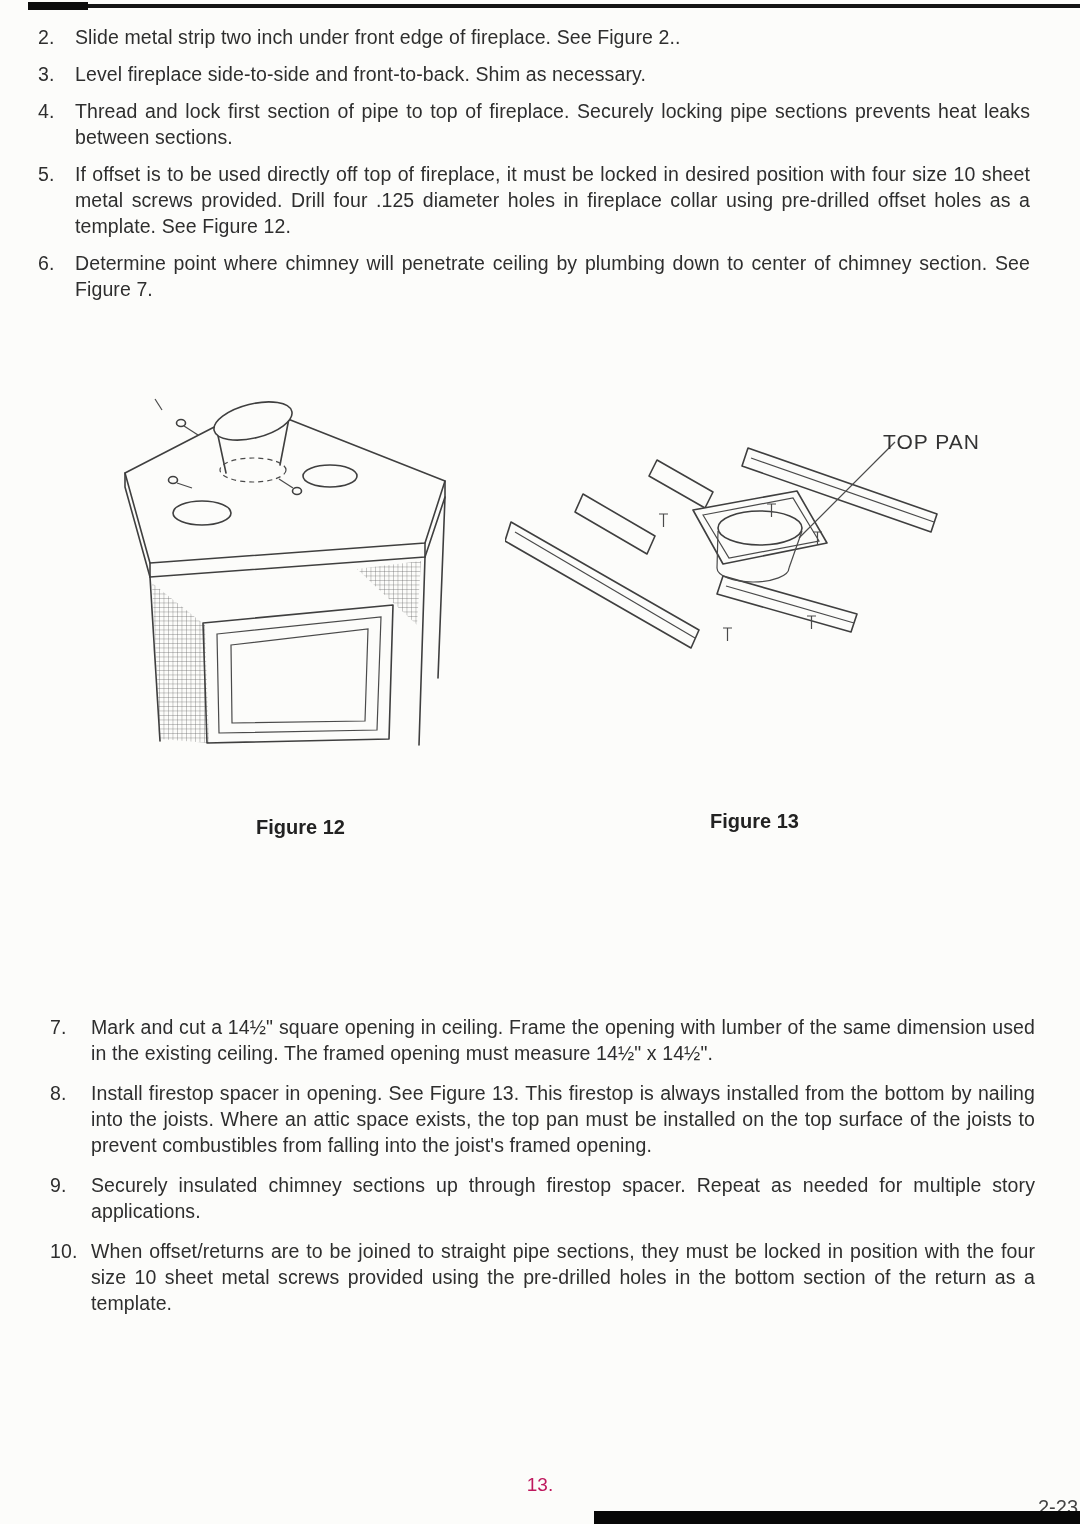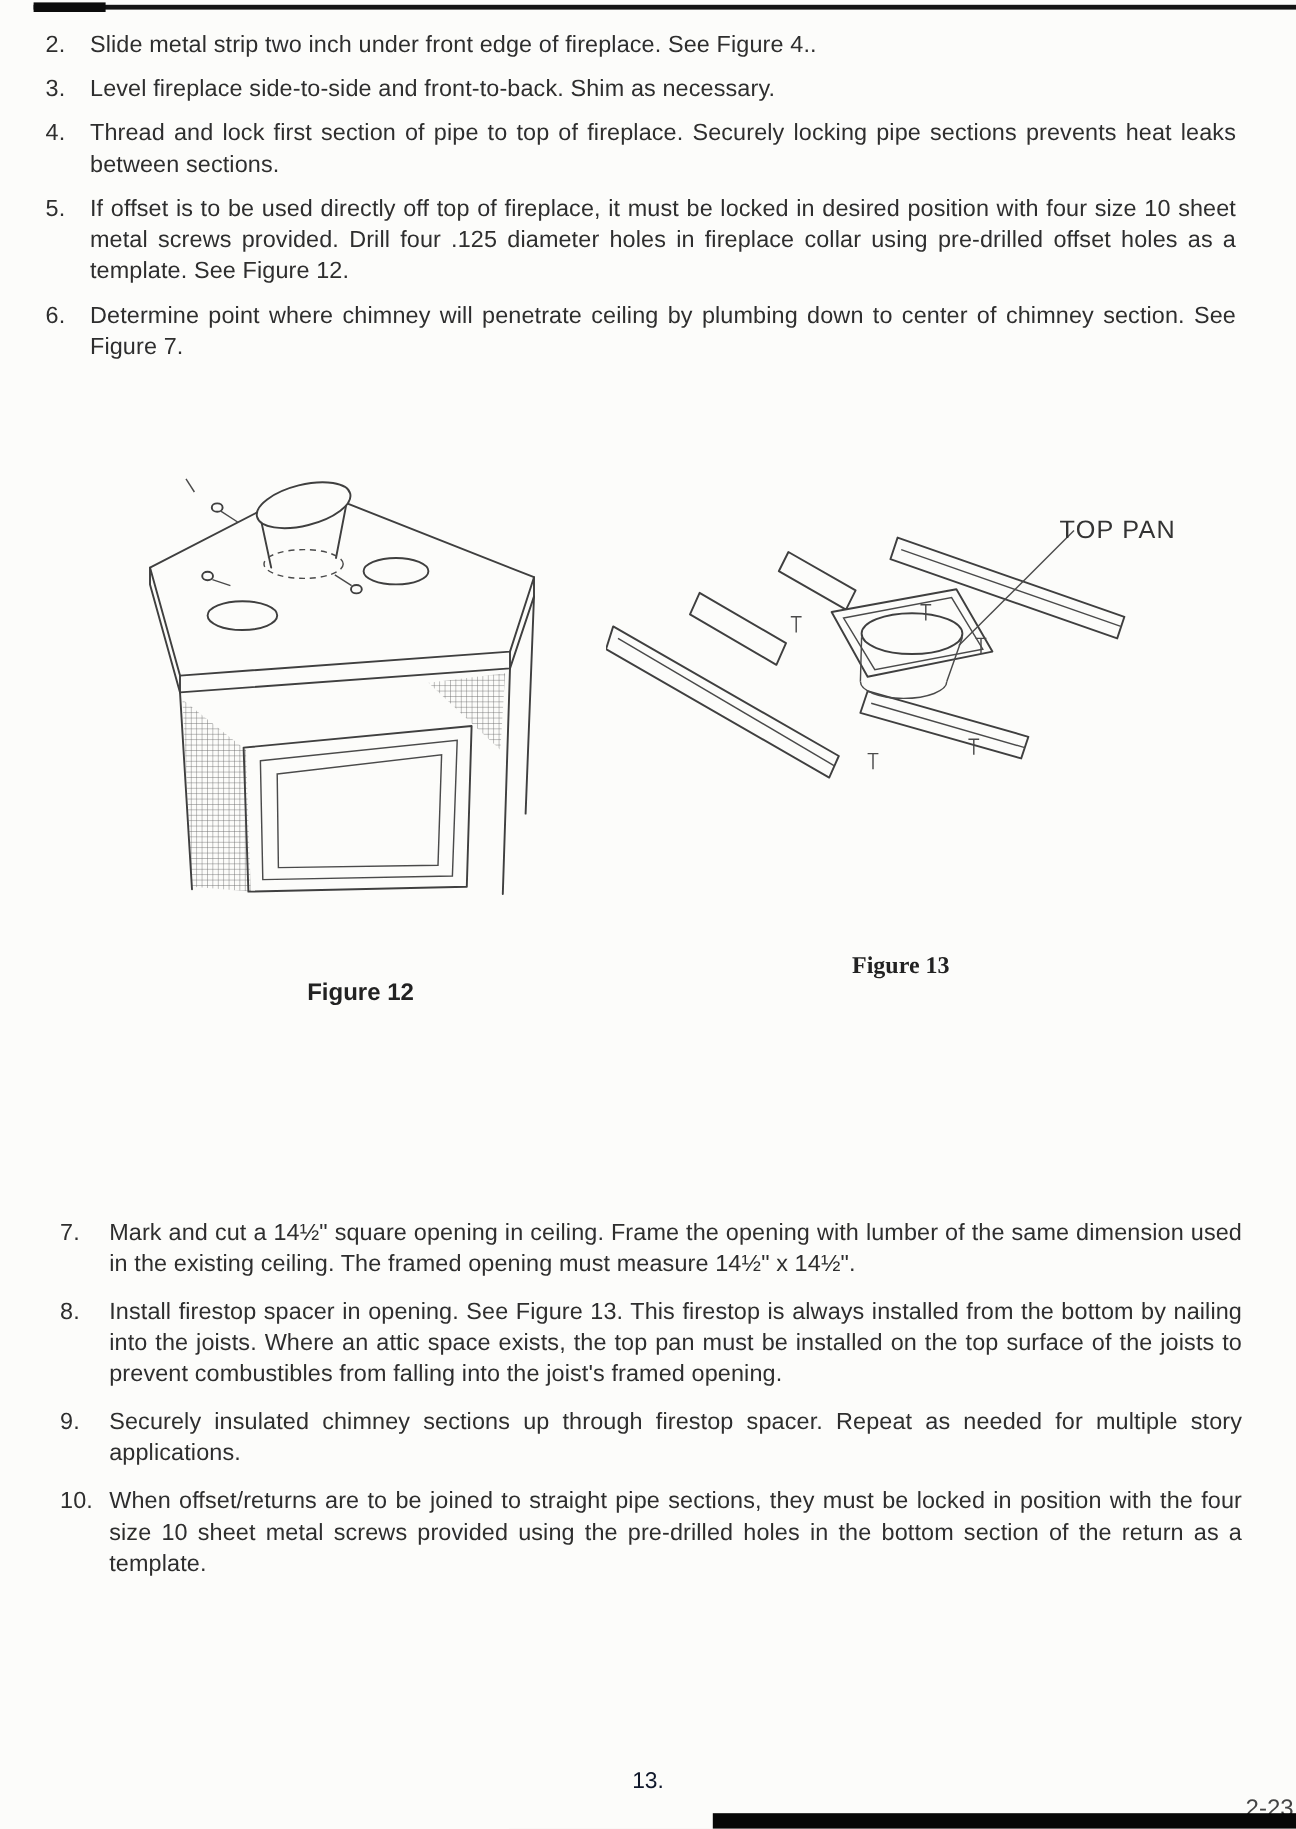--- a/index.html
+++ b/index.html
@@ -36,29 +36,29 @@
   .num { flex: none; width: 37px; }
   .instr-bottom .num { width: 41px; }
   .txt { flex: 1; text-align: justify; }
   
   .figure-area { position: absolute; top: 318px; left: 0; right: 0; height: 700px; }
   .fig-svg { position: absolute; }
   .fig12-svg { left: 105px; top: 55px; }
   .fig13-svg { left: 505px; top: 100px; }
   .caption { position: absolute; font-size: 20px; font-weight: bold; color: #222; }
   .cap12 { left: 256px; top: 498px; }
-  .cap13 { left: 710px; top: 476px; font-family: Liberation Serif, serif; }
+  .cap13 { left: 710px; top: 492px; }
   .top-pan-label {
     position: absolute; left: 836px; top: 112px;
     font-size: 21px; letter-spacing: 1px; color: #333; margin-left: 47px;
   }
   
   .page-number {
     position: absolute; bottom: 28px; left: 0; width: 1080px;
-    text-align: center; font-size: 19px; color: #0f172a;
+    text-align: center; font-size: 19px; color: #be185d;
   }
   .corner-mark {
     position: absolute; bottom: 5px; right: 2px;
     font-size: 20px; color: #444;
   }
   svg { display: block; }
   .ln { stroke: #3f3f3f; stroke-width: 1.6; fill: none; stroke-linecap: round; stroke-linejoin: round; }
   .ln-thin { stroke: #4a4a4a; stroke-width: 1.2; fill: none; }
   .dash { stroke-dasharray: 5 4; }
   .wh { fill: #fcfcfa; }
@@ -67,21 +67,21 @@
 <body>
 
 <div class="page">
 
   <div class="scan-top-line"></div>
   <div class="scan-top-nub"></div>
 
   <div class="instr instr-top">
     <div class="item">
       <span class="num">2.</span>
-      <span class="txt">Slide metal strip two inch under front edge of fireplace. See Figure 4..</span>
+      <span class="txt">Slide metal strip two inch under front edge of fireplace. See Figure 2..</span>
     </div>
     <div class="item">
       <span class="num">3.</span>
       <span class="txt">Level fireplace side-to-side and front-to-back. Shim as necessary.</span>
     </div>
     <div class="item">
       <span class="num">4.</span>
       <span class="txt">Thread and lock first section of pipe to top of fireplace. Securely locking pipe sections prevents heat leaks between sections.</span>
     </div>
     <div class="item">

